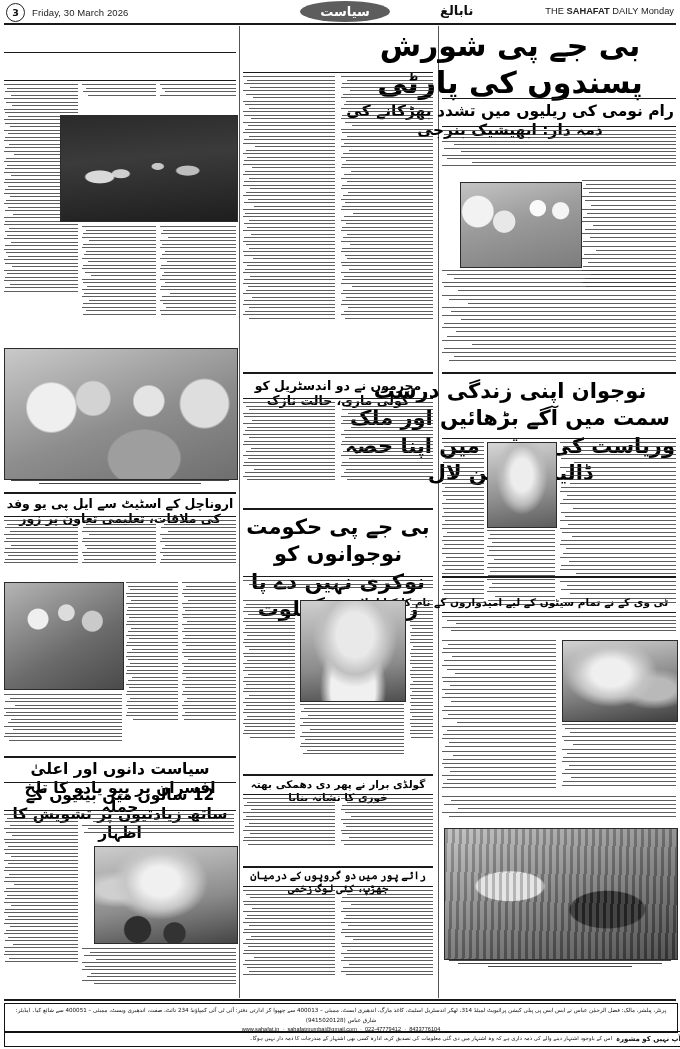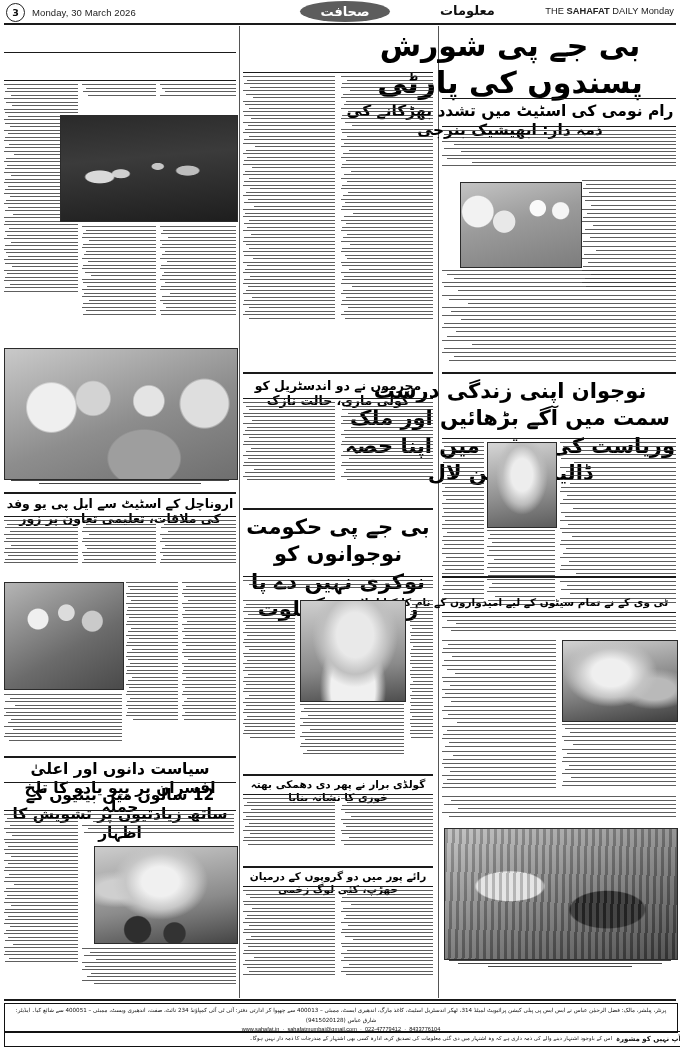--- a/index.html
+++ b/index.html
@@ -111,38 +111,38 @@
   .advise-label{font-size:7px;font-weight:bold;}
   .rule-bot{position:absolute;left:4px;width:672px;height:1.6px;background:#1a1a1a;}
 </style>
 </head>
 <body>
 
 <div class="page">
 
   <div class="masthead">
     <div class="pagenum">3</div>
-    <div class="mdate">Monday, 30 March 2026</div>
+    <div class="mdate">Friday, 30 March 2026</div>
   </div>
   <div class="logo-wrap">
     <div class="logo-oval">
-        <span>صحافت</span>
+        <span>سیاست</span>
       </div>
   </div>
-  <div class="sec-urdu">معلومات</div>
+  <div class="sec-urdu">نابالغ</div>
   <div class="eng-name"><span>THE </span><b>SAHAFAT</b><span> DAILY Monday</span></div>
   <div class="rule-top"></div>
 
   <div class="col-rule" style="left:239px;top:26px;height:972px;"></div>
   <div class="col-rule" style="left:438px;top:26px;height:972px;"></div>
 
   <div class="hl xl" style="right:4px;top:28px;width:332px;">بی جے پی شورش پسندوں کی پارٹی</div>
   <div class="hrule thick" style="right:444px;top:96px;width:0;"></div>
   <div class="hrule" style="left:442px;top:98px;width:234px;"></div>
-  <div class="hl md" style="right:4px;top:102px;width:332px;">رام نومی کی اسٹیٹ میں تشدد بھڑکانے کی ذمہ دار: ابھیشیک بنرجی</div>
+  <div class="hl md" style="right:4px;top:102px;width:332px;">رام نومی کی ریلیوں میں تشدد بھڑکانے کی ذمہ دار: ابھیشیک بنرجی</div>
   <div class="hrule" style="left:442px;top:126px;width:234px;"></div>
 
   <div class="txt dense" style="position:absolute;left:442px;top:130px;width:234px;height:46px;">
     <i style="width:100%"></i>
       <i style="width:99%"></i>
       <i style="width:97%"></i>
       <i style="width:100%"></i>
     <i style="width:95%"></i>
       <i style="width:99%"></i>
       <i style="width:92%"></i>
@@ -756,21 +756,21 @@
       <i style="width:98%"></i>
       <i style="width:95%"></i>
       <i style="width:100%"></i>
     <i style="width:99%"></i>
       <i style="width:91%"></i>
       <i style="width:100%"></i>
       <i style="width:97%"></i>
   </div>
 
   <div class="hrule thick" style="left:243px;top:866px;width:190px;"></div>
-  <div class="hl xs" style="left:243px;top:870px;width:190px;">رائے پور میں دو گروپوں کے درمیان جھڑپ، کئی لوگ زخمی</div>
+  <div class="hl xs" style="left:243px;top:870px;width:190px;font-family:Liberation Serif, serif;">رائے پور میں دو گروپوں کے درمیان جھڑپ، کئی لوگ زخمی</div>
   <div class="hrule" style="left:243px;top:886px;width:190px;"></div>
   <div class="txt dense" style="position:absolute;left:243px;top:890px;width:92px;height:104px;">
     <i style="width:100%"></i>
       <i style="width:97%"></i>
       <i style="width:92%"></i>
       <i style="width:100%"></i>
       <i style="width:99%"></i>
     <i style="width:90%"></i>
       <i style="width:100%"></i>
       <i style="width:96%"></i>

